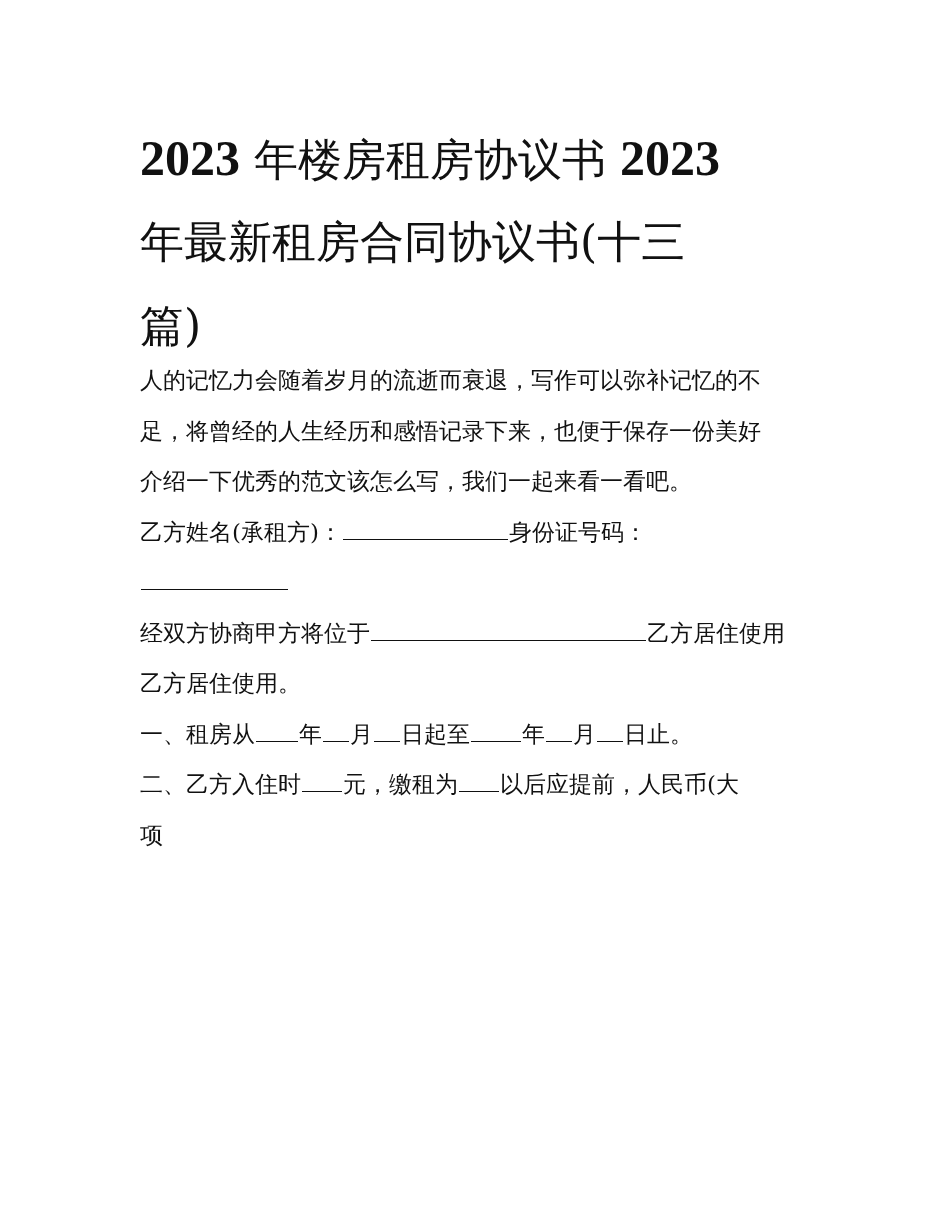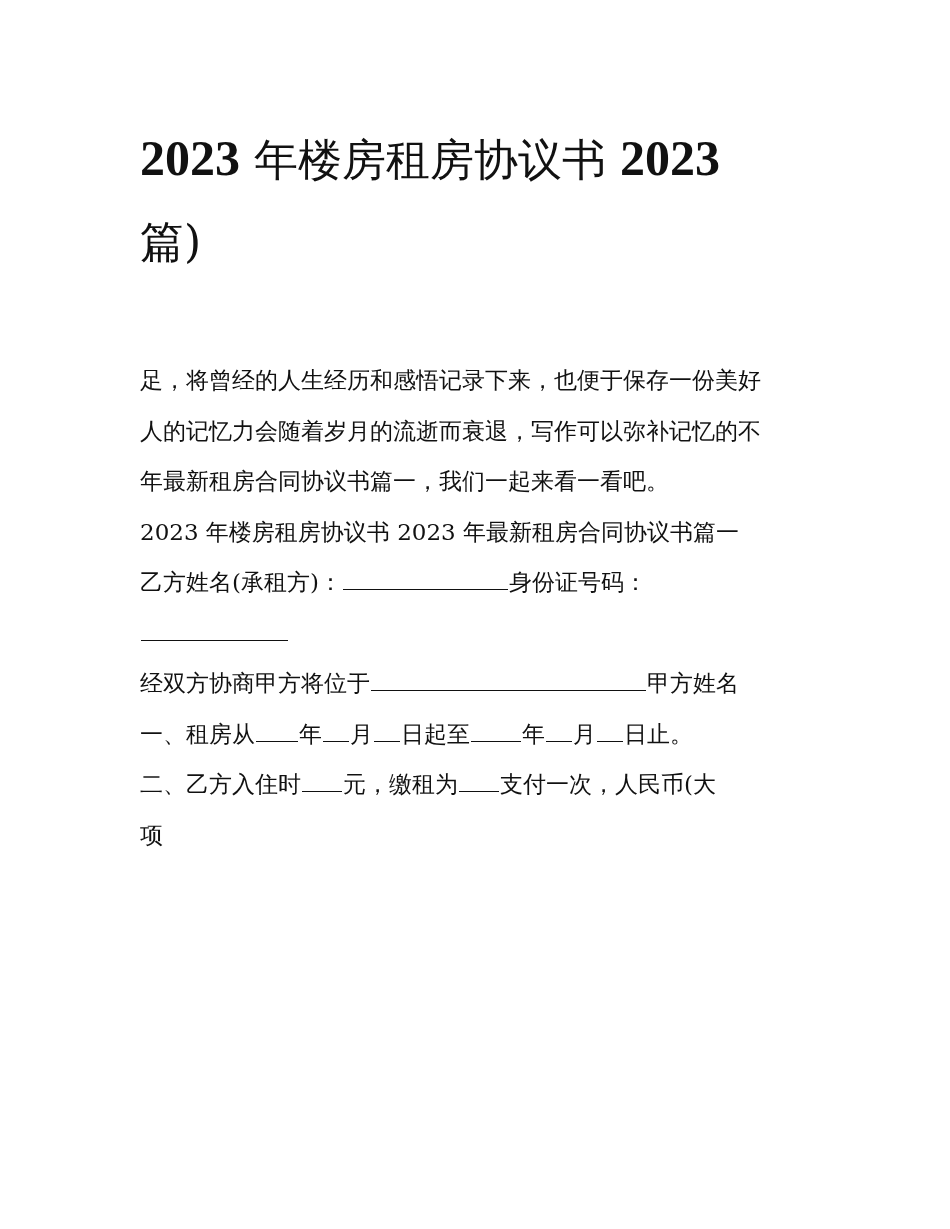--- a/index.html
+++ b/index.html
@@ -22,35 +22,36 @@
   .line { display: block; white-space: nowrap; height: 50.5px; }
   .blank { display: inline-block; border-bottom: 1.5px solid #111; height: 24px; vertical-align: baseline; margin: 0 1px; }
 </style>
 </head>
 <body>
 
 <div class="page">
 
   <h1 class="title">
     <span class="line" style="height:84px"><span class="num">2023</span> <span>年楼房租房协议书</span> <span class="num">2023</span></span>
+    <span class="line" style="height:84px">年最新租房合同协议书(十三</span>
     <span class="line" style="height:84px">篇)</span>
   </h1>
 
   <div class="body">
+    <span class="line">人的记忆力会随着岁月的流逝而衰退，写作可以弥补记忆的不</span>
     <span class="line">足，将曾经的人生经历和感悟记录下来，也便于保存一份美好</span>
-    <span class="line">人的记忆力会随着岁月的流逝而衰退，写作可以弥补记忆的不</span>
-    <span class="line">年最新租房合同协议书篇一，我们一起来看一看吧。</span>
+    <span class="line">介绍一下优秀的范文该怎么写，我们一起来看一看吧。</span>
 
-    <span class="line">2023 年楼房租房协议书 2023 年最新租房合同协议书篇一</span>
 
 
     <span class="line"><span>乙方姓名(承租方)：</span><span class="blank" style="width:165px"></span><span>身份证号码：</span></span>
     <span class="line"><span class="blank" style="width:147px"></span></span>
 
-    <span class="line"><span>经双方协商甲方将位于</span><span class="blank" style="width:275px"></span><span>甲方姓名</span></span>
+    <span class="line"><span>经双方协商甲方将位于</span><span class="blank" style="width:275px"></span><span>乙方居住使用</span></span>
+    <span class="line">乙方居住使用。</span>
 
     <span class="line"><span>一、租房从</span><span class="blank" style="width:42px"></span><span>年</span><span class="blank" style="width:26px"></span><span>月</span><span class="blank" style="width:26px"></span><span>日起至</span><span class="blank" style="width:50px"></span><span>年</span><span class="blank" style="width:26px"></span><span>月</span><span class="blank" style="width:26px"></span><span>日止。</span></span>
 
-    <span class="line"><span>二、乙方入住时</span><span class="blank" style="width:40px"></span><span>元，缴租为</span><span class="blank" style="width:40px"></span><span>支付一次，人民币(大</span></span>
+    <span class="line"><span>二、乙方入住时</span><span class="blank" style="width:40px"></span><span>元，缴租为</span><span class="blank" style="width:40px"></span><span>以后应提前，人民币(大</span></span>
     <span class="line">项</span>
 
   </div>
 </div>
 
 </body></html>

